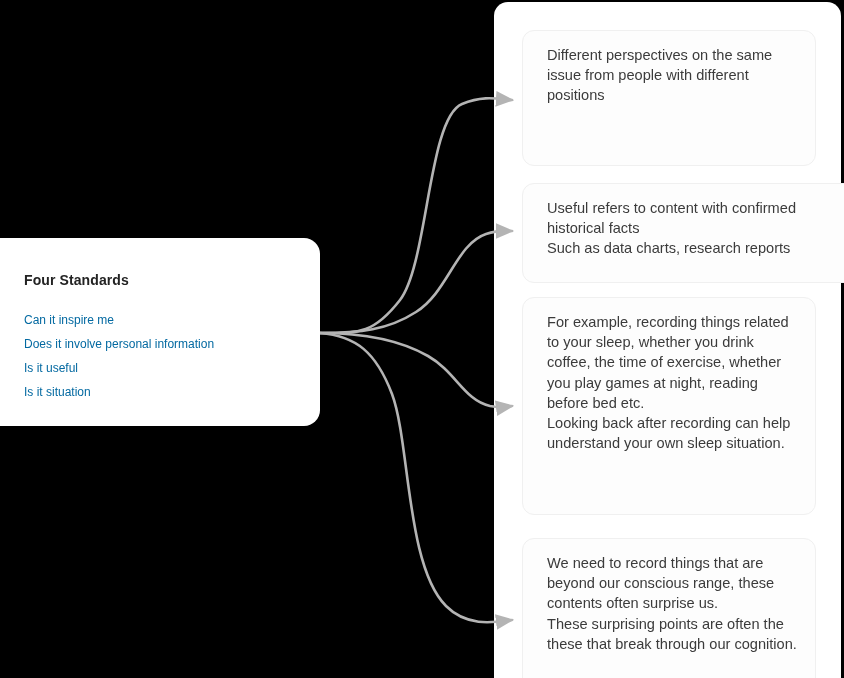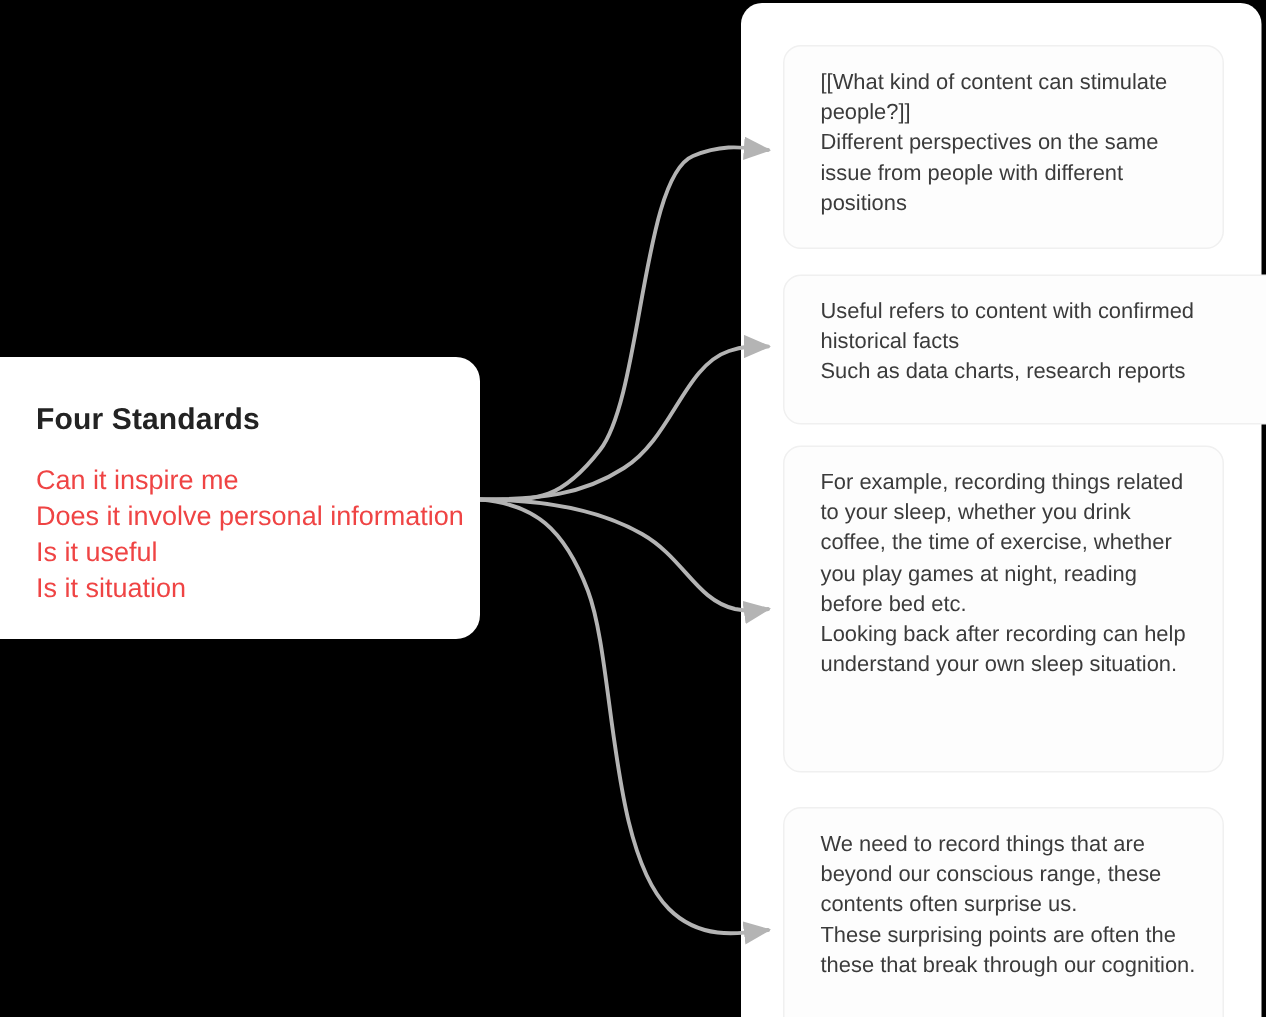--- a/index.html
+++ b/index.html
@@ -34,30 +34,30 @@
     left: -18px;
     top: 238px;
     width: 338px;
     height: 188px;
     background: #ffffff;
     border-radius: 16px;
     box-sizing: border-box;
     padding: 30px 28px 0 42px;
   }
   #root-card .root-title {
-    font-size: 20px;
+    font-size: 14px;
     font-weight: bold;
     color: #232323;
     letter-spacing: 0.1px;
     margin: 0 0 16px 0;
     line-height: 24px;
   }
   #root-card .root-lines {
-    font-size: 18px;
-    color: #ef4444;
+    font-size: 12px;
+    color: #0369a1;
     line-height: 24px;
   }
   #root-card .root-lines div { white-space: nowrap; }
 
   
   #connectors {
     position: absolute;
     left: 0;
     top: 0;
     width: 844px;
@@ -105,21 +105,20 @@
     <div class="root-title">Four Standards</div>
     <div class="root-lines">
       <div>Can it inspire me</div>
       <div>Does it involve personal information</div>
       <div>Is it useful</div>
       <div>Is it situation</div>
     </div>
   </div>
 
   <div class="note-card" style="left:522px; top:30px; width:294px; height:136px;">
-    <div class="note-line">[[What kind of content can stimulate people?]]</div>
     <div class="note-line">Different perspectives on the same issue from people with different positions</div>
   </div>
 
   <div class="note-card" style="left:522px; top:183px; width:340px; height:100px;">
     <div class="note-line">Useful refers to content with confirmed historical facts</div>
     <div class="note-line">Such as data charts, research reports</div>
   </div>
 
   <div class="note-card" style="left:522px; top:297px; width:294px; height:218px;">
     <div class="note-line">For example, recording things related to your sleep, whether you drink coffee, the time of exercise, whether you play games at night, reading before bed etc.</div>

